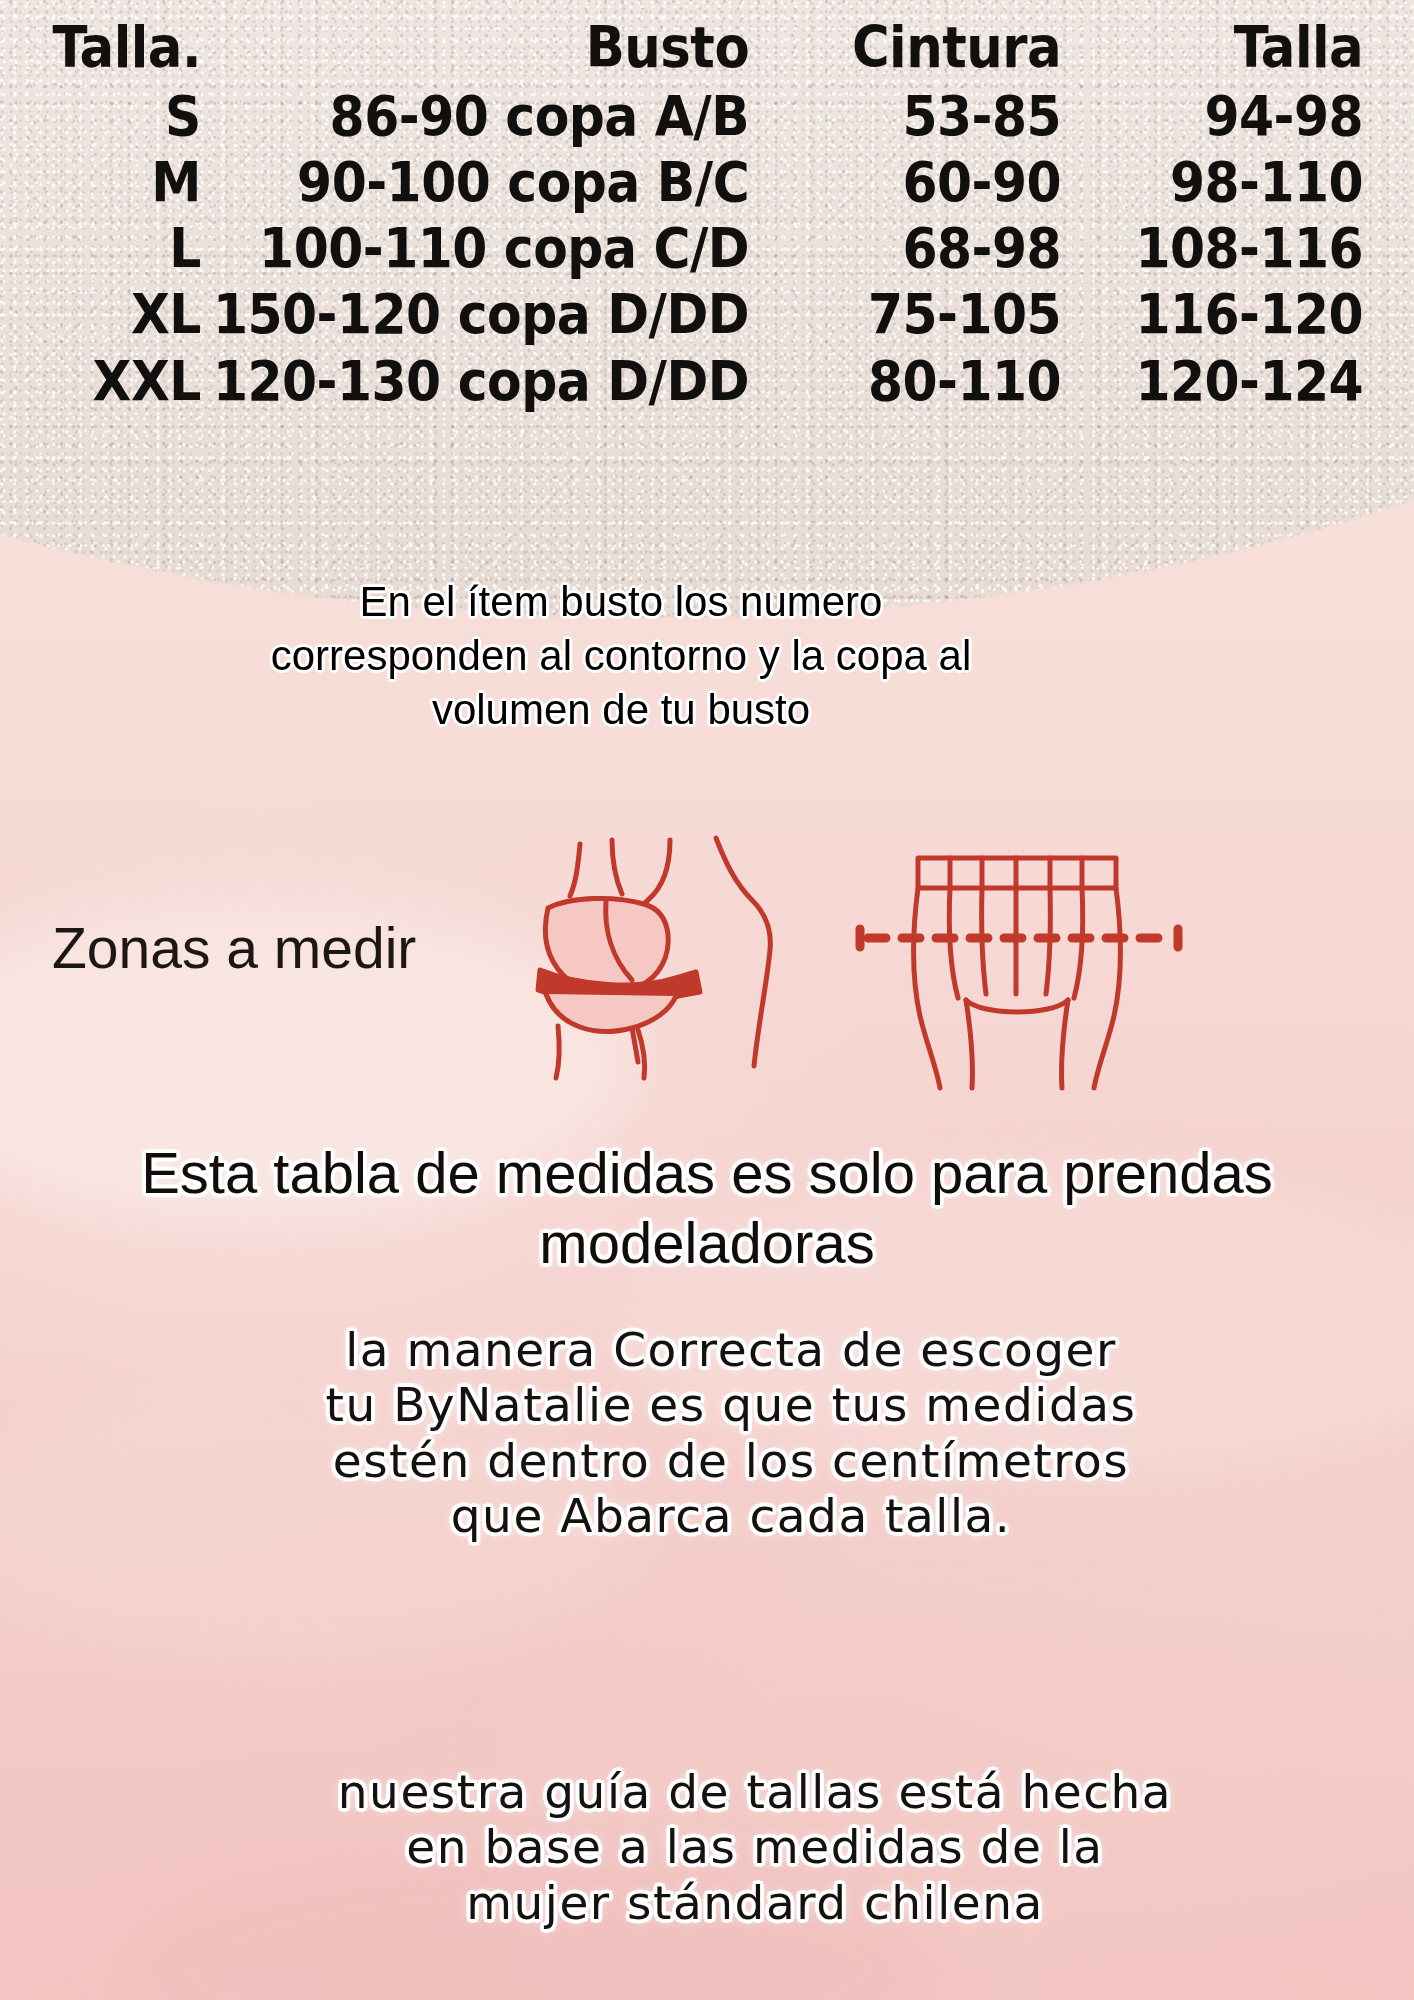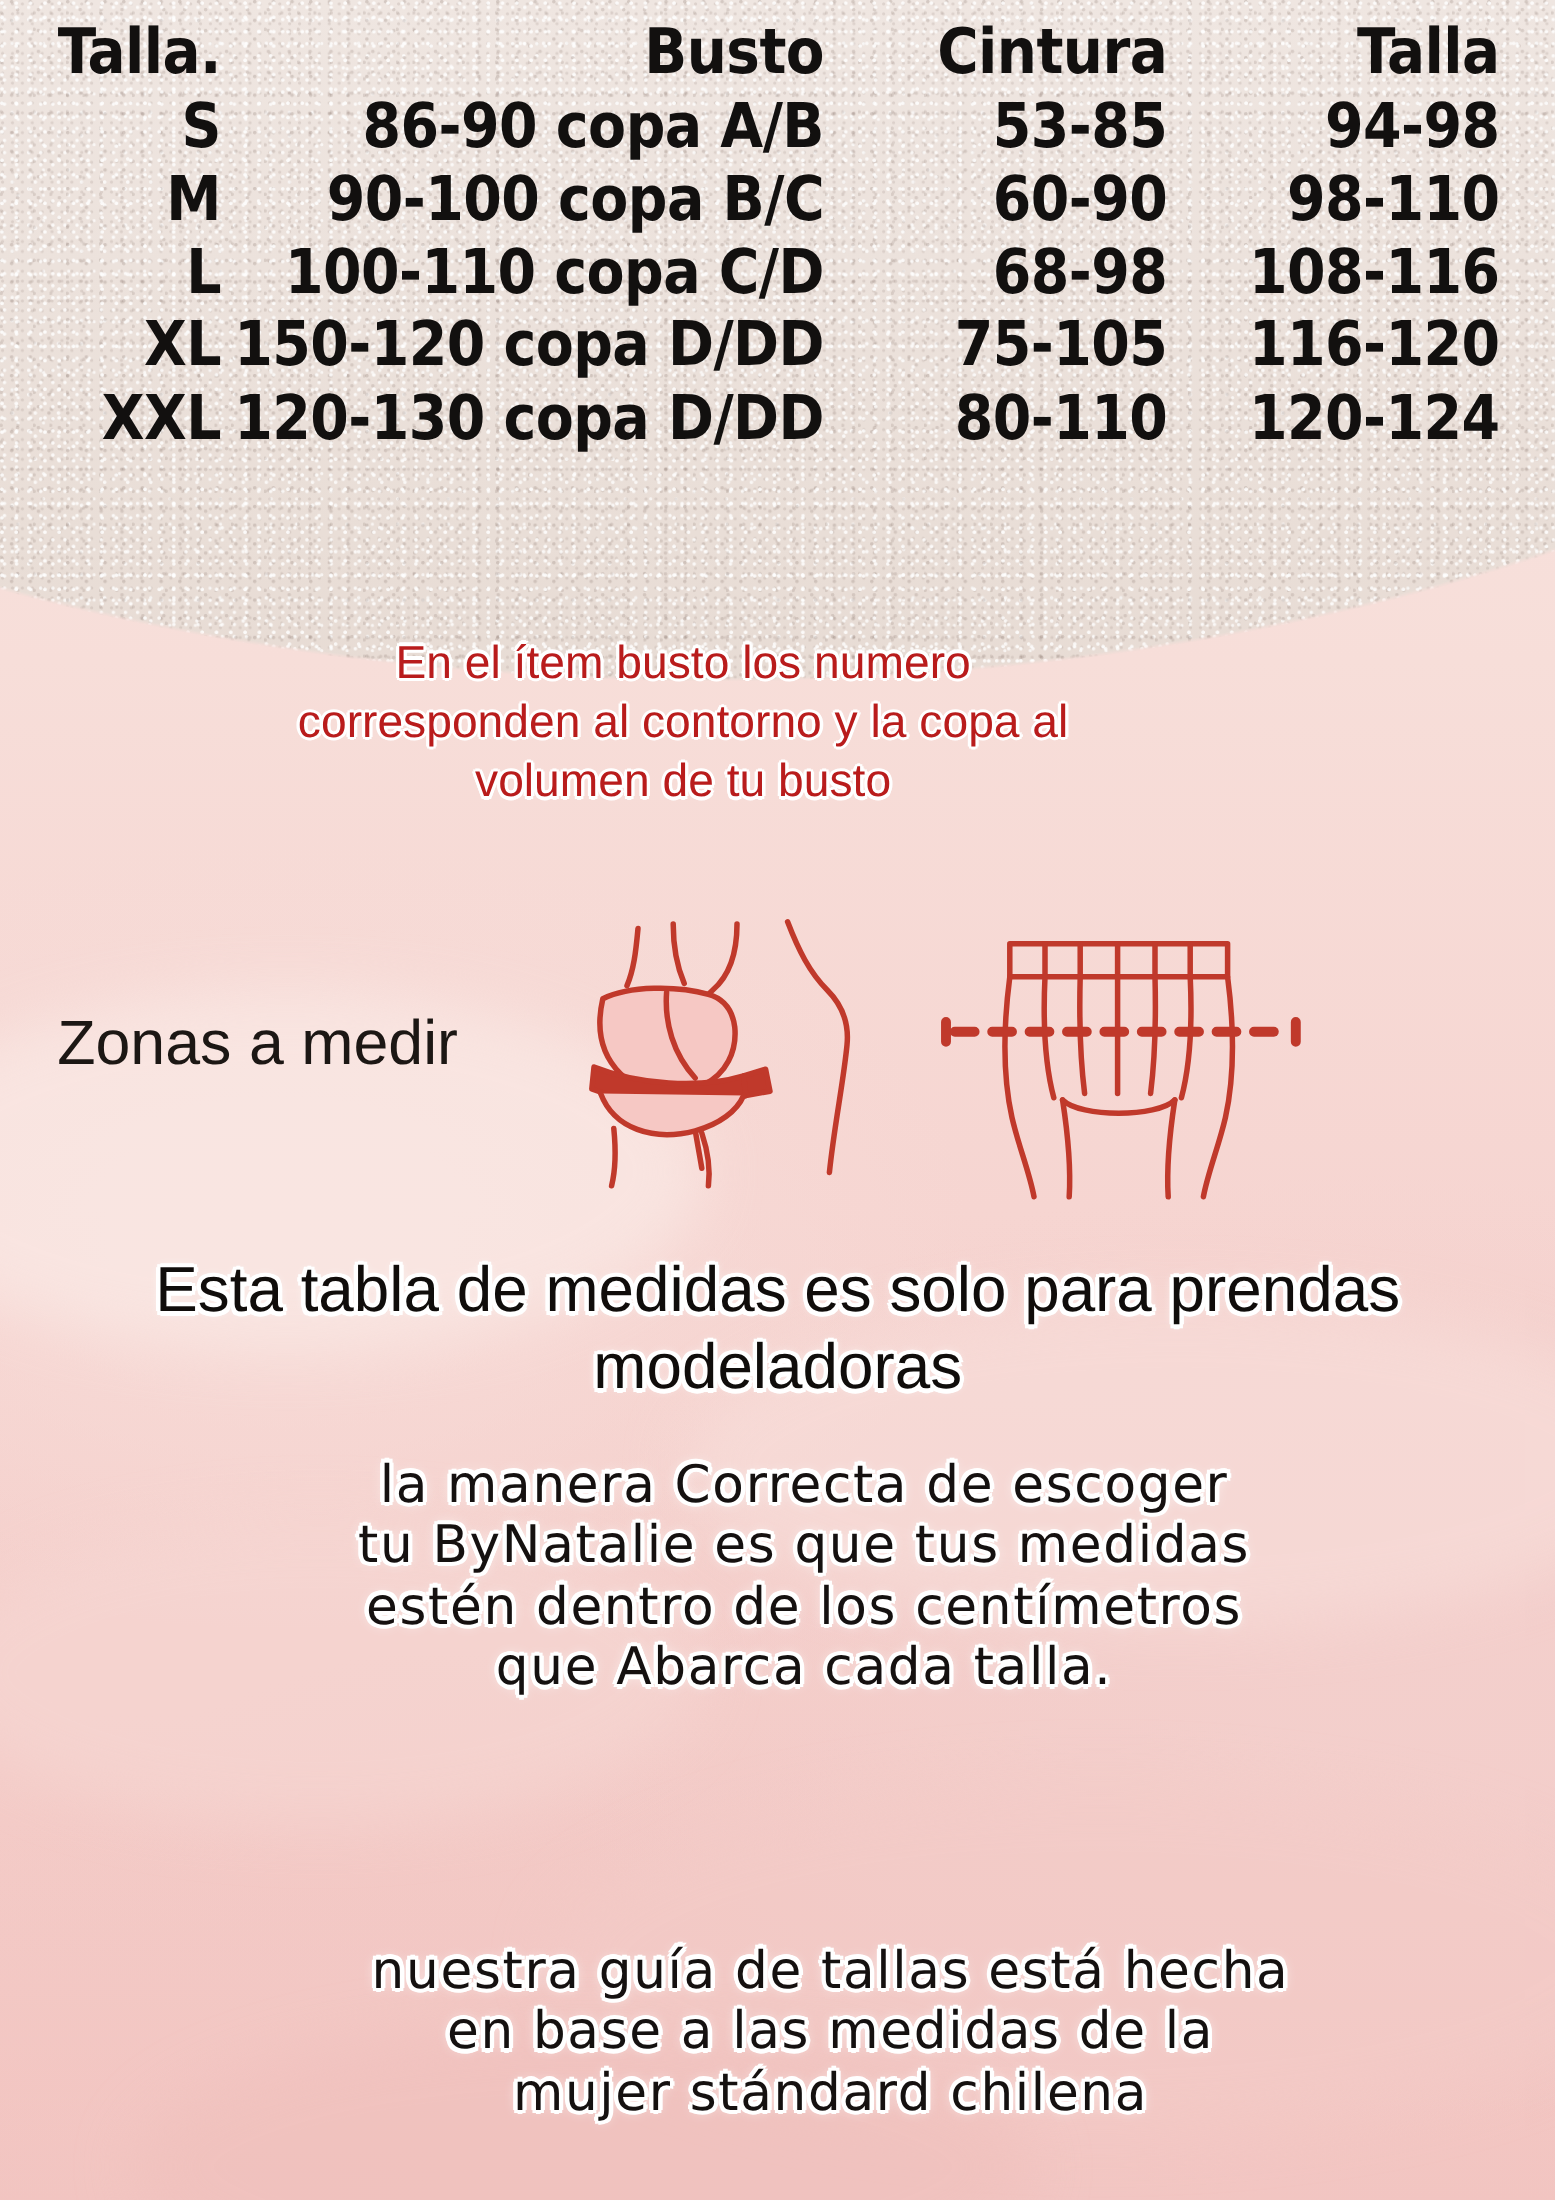--- a/index.html
+++ b/index.html
@@ -104,21 +104,21 @@
   table.sizes td.col-cadera { width: 290px; }
 
   
   .note {
     position: absolute;
     left: 0; top: 575px;
     width: 1242px;
     text-align: center;
     font-size: 42px;
     line-height: 1.28;
-    color: #b91c1c;
+    color: #000000;
     font-family: "Liberation Sans", sans-serif;
     text-shadow:
       -2px -2px 0 #fff, 2px -2px 0 #fff, -2px 2px 0 #fff, 2px 2px 0 #fff,
       0 3px 0 #fff, 0 -3px 0 #fff, 3px 0 0 #fff, -3px 0 0 #fff;
   }
   .note span { display: block; }
 
   
   .zonas-label {
     position: absolute;

